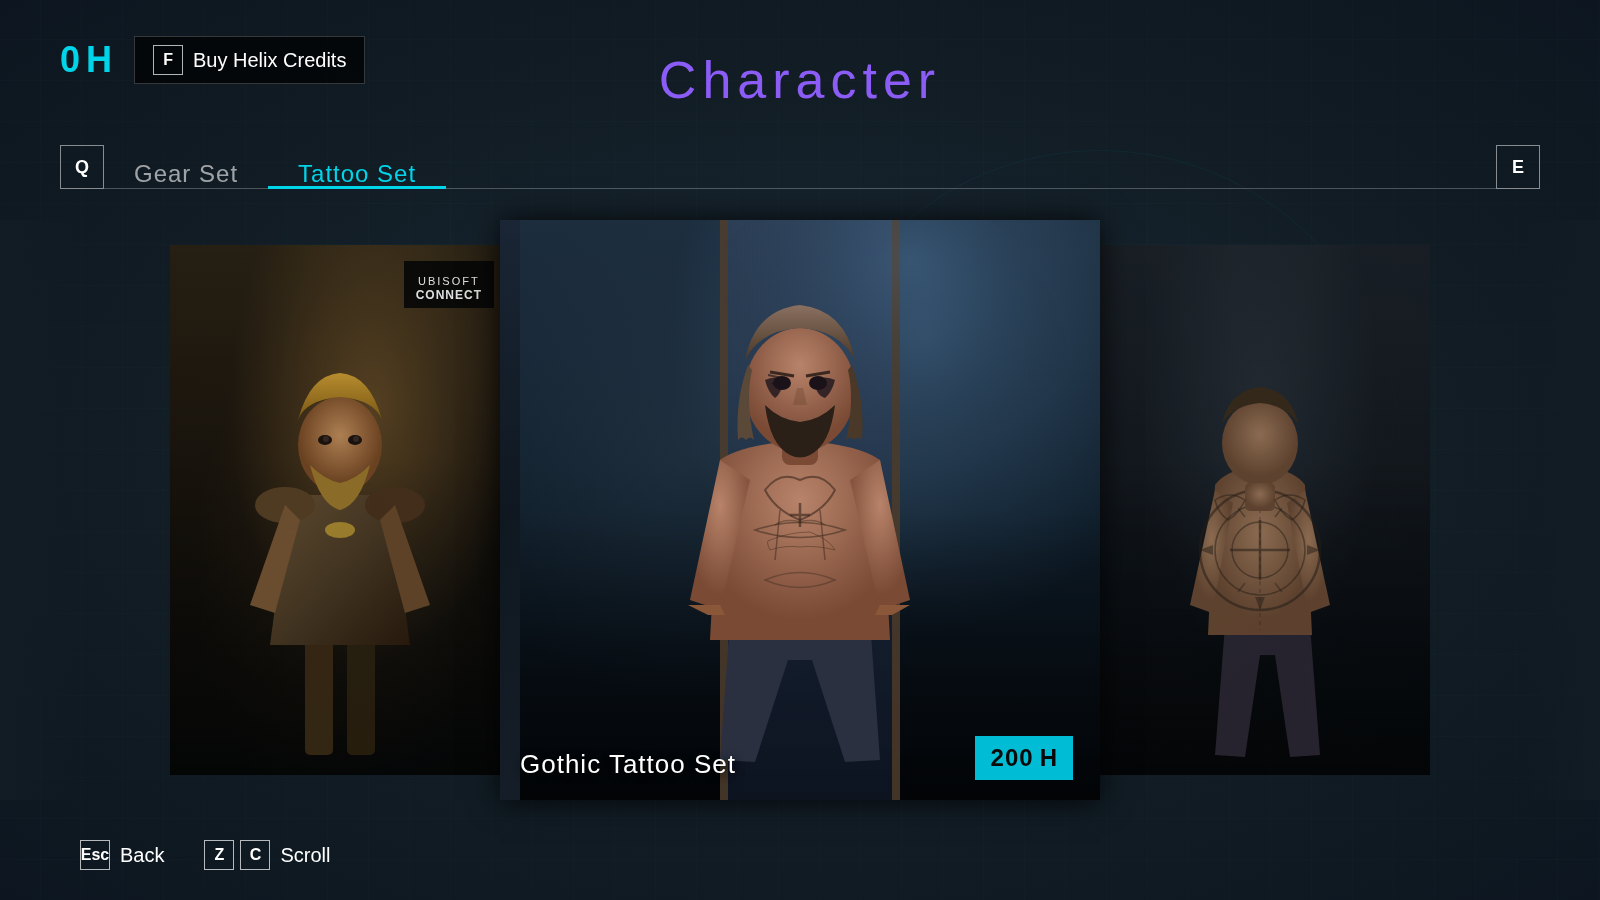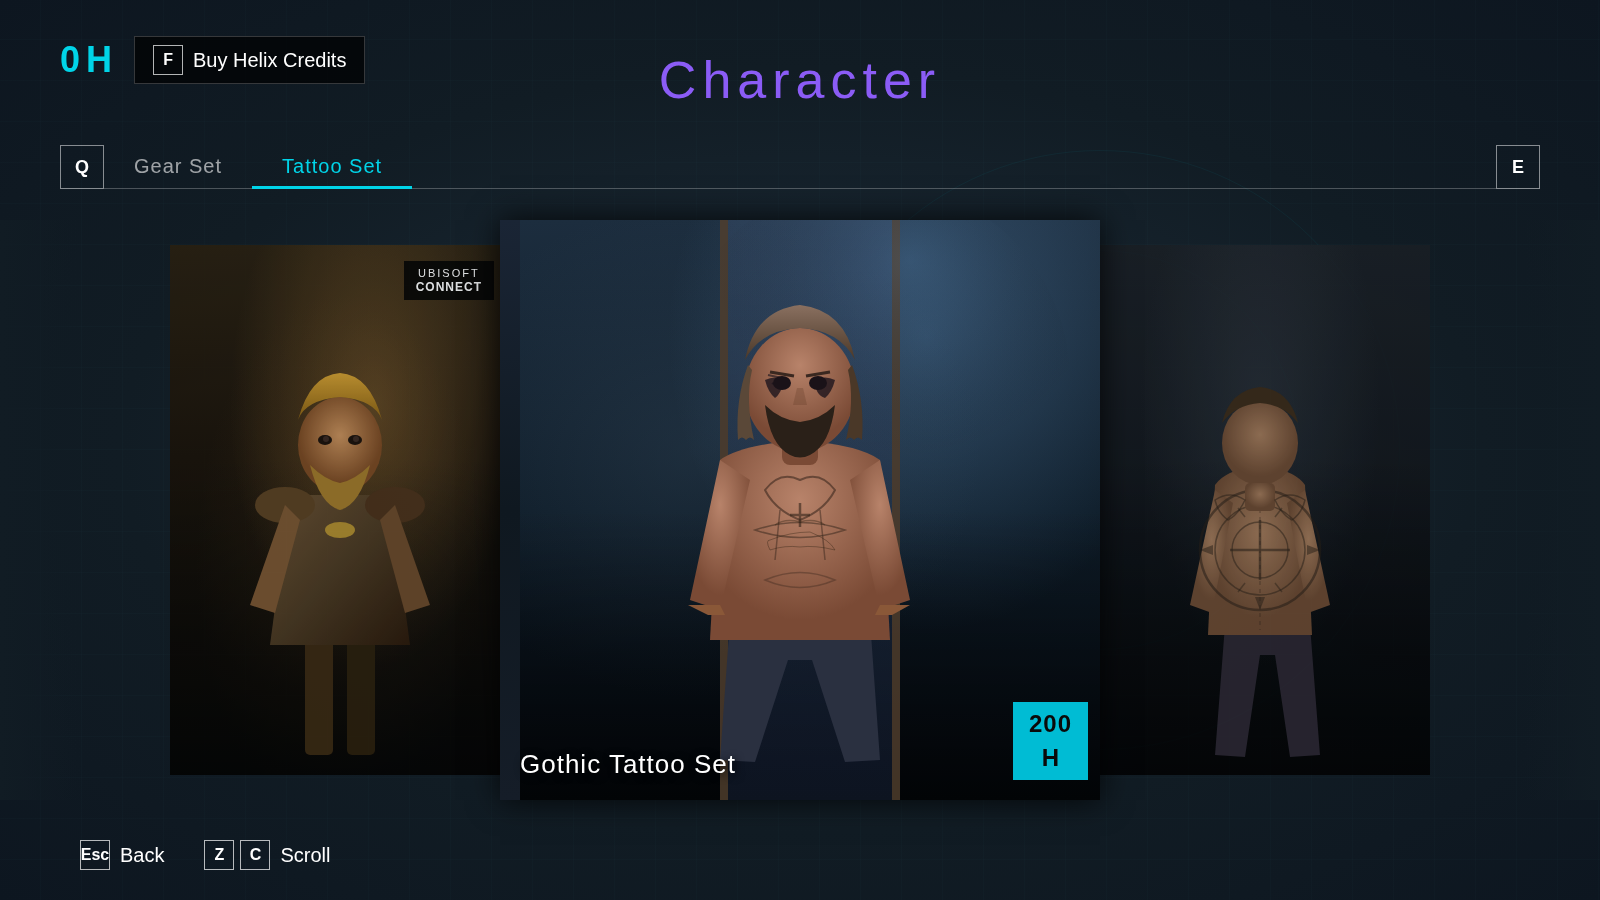--- a/index.html
+++ b/index.html
@@ -152,23 +152,23 @@
       display: flex;
       align-items: stretch;
       border-bottom: 1px solid rgba(255,255,255,0.25);
       height: 44px;
       position: relative;
     }
 
     .tab-item {
       padding: 0 30px;
       display: flex;
-      align-items: center;
+      align-items: flex-end;
       color: rgba(255,255,255,0.6);
-      font-size: 20px;
+      font-size: 24px;
       letter-spacing: 1px;
       cursor: pointer;
       position: relative;
     }
 
     .tab-item.active {
       color: #00d4e8;
     }
 
     .tab-item.active::after {
@@ -260,20 +260,21 @@
       flex-direction: column;
       align-items: center;
       z-index: 20;
     }
 
     .ubisoft-text {
       color: white;
       font-size: 11px;
       letter-spacing: 2px;
       line-height: 1.2;
+      margin-top: 8px;
     }
 
     .connect-text {
       color: white;
       font-size: 12px;
       font-weight: bold;
       letter-spacing: 1px;
     }
 
     
@@ -286,28 +287,27 @@
       font-weight: 400;
       letter-spacing: 1px;
       text-shadow: 2px 2px 8px rgba(0,0,0,0.9);
       z-index: 20;
     }
 
     
     .price-badge {
       position: absolute;
       bottom: 20px;
-      right: 12px;
+      right: 27px;
       background: #00bcd4;
       padding: 8px 16px;
       display: flex;
       align-items: center;
       gap: 6px;
       z-index: 20;
-      flex-direction: column;
     }
 
     .price-amount {
       color: #0a0a0a;
       font-size: 24px;
       font-weight: bold;
       letter-spacing: 1px;
     }
 
     .price-helix-icon {

